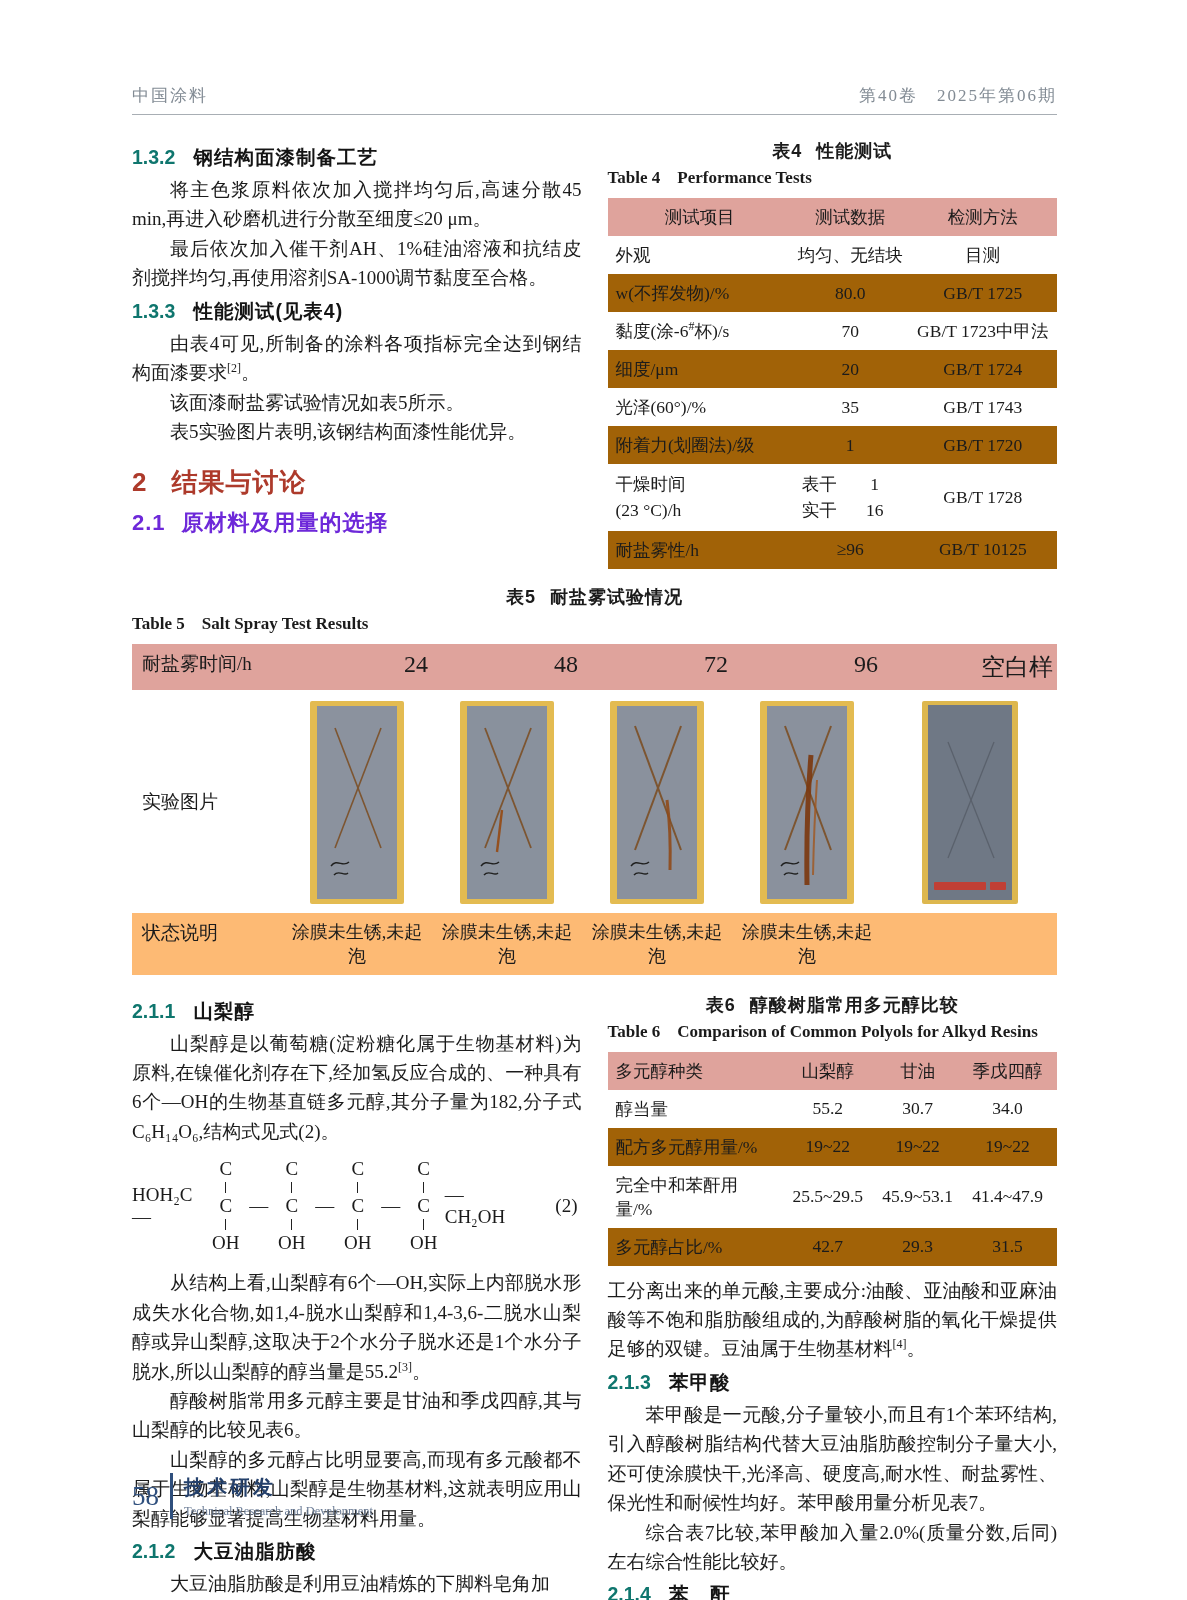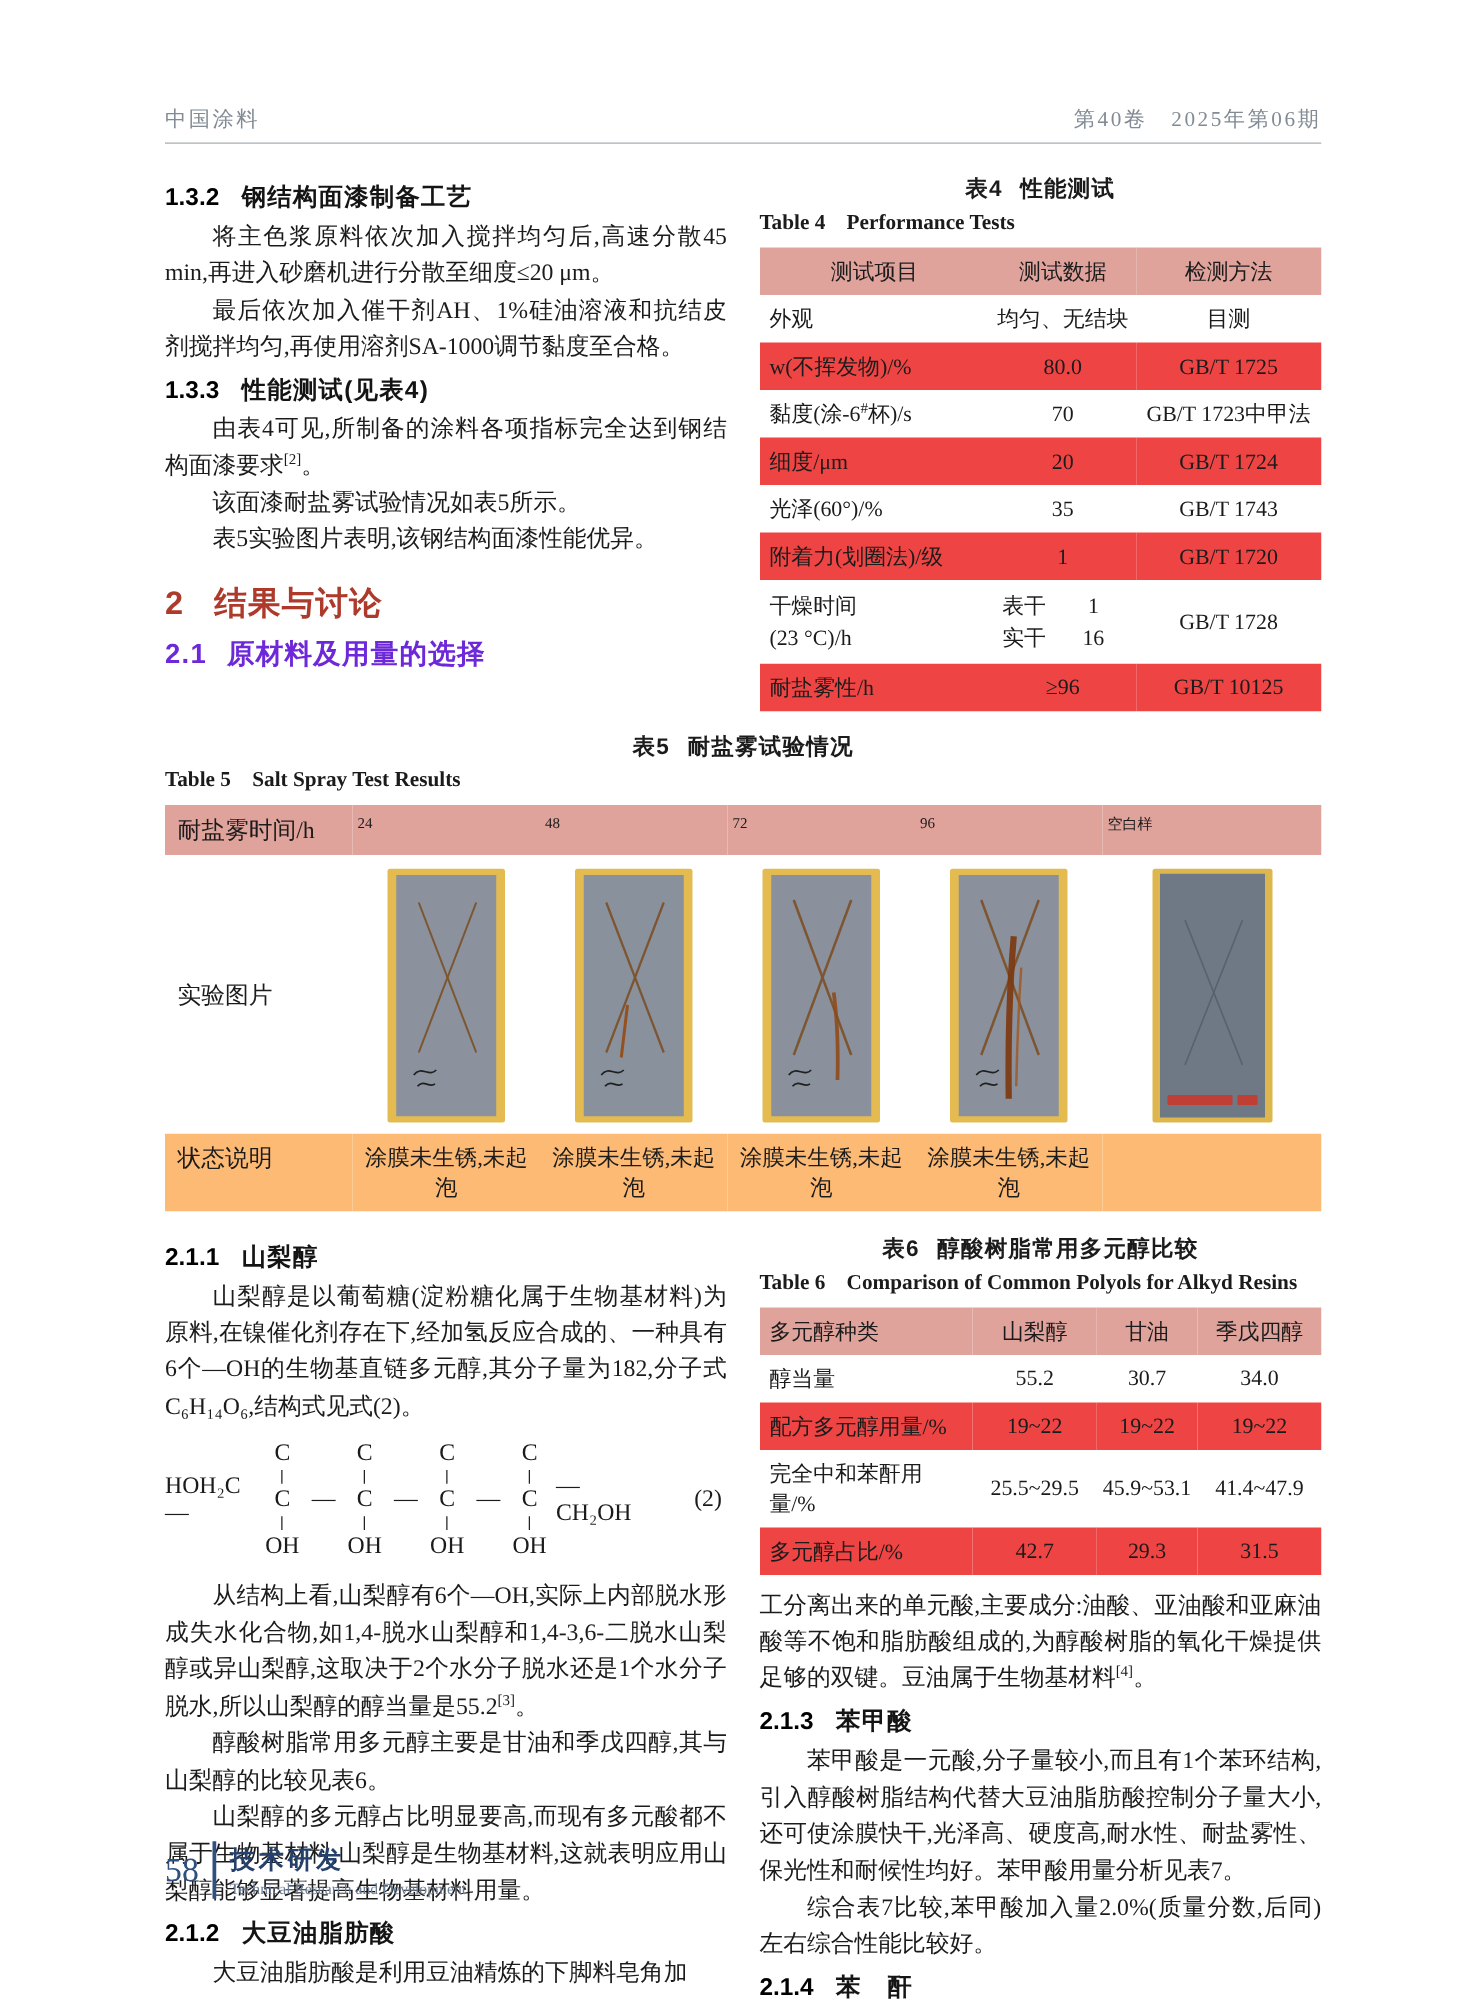--- a/index.html
+++ b/index.html
@@ -21,52 +21,52 @@
   .main2 { margin-top:18px; }
 
   
   .p { font-size:19px; line-height:1.55; text-align:justify; }
   .ind { text-indent:2em; }
   sup { font-size:12px; }
 
   
   .h3 { font-size:19.5px; font-weight:bold; font-family:"Liberation Sans", sans-serif;
         margin:5px 0 4px; }
-  .h3 .num { color:#000000; margin-right:18px; }
+  .h3 .num { color:#0f766e; margin-right:18px; }
   .h3 .t { color:#141414; letter-spacing:1px; }
   .h2 { font-family:"Liberation Sans", sans-serif; color:#ad3a2b; font-weight:bold;
         font-size:26px; margin:18px 0 8px; letter-spacing:1px; }
   .h2 .num { margin-right:24px; }
   .h2s { font-family:"Liberation Sans", sans-serif; color:#6d28d9; font-weight:bold;
         font-size:22px; margin:4px 0 6px; letter-spacing:1px; }
   .h2s .num { margin-right:16px; }
 
   
   .tbl-title-cn { text-align:center; font-weight:bold; font-size:18px;
      font-family:"Liberation Sans", sans-serif; letter-spacing:1px; }
   .tbl-title-cn .sp { display:inline-block; width:14px; }
   .tbl-title-en { font-weight:bold; font-size:17px; margin:3px 0 9px; }
   table { width:100%; border-collapse:collapse; font-size:17.5px; }
   th { background:#dfa39c; font-weight:normal; padding:7px 4px; text-align:center;margin-left:45px; }
   td { padding:7px 4px; text-align:center; vertical-align:middle; }
-  .alt td { background:#ef4444; }
+  .alt td { background:#a16207; }
   .cl { text-align:left !important; padding-left:8px !important; }
   th.cl { text-align:left; padding-left:8px; }
 
   
   .dry-sub { display:flex; flex-direction:column; }
   .dry-sub .r { display:flex; line-height:1.5; }
   .dry-sub .s { width:45%; text-align:left; padding-left:6px; }
   .dry-sub .v { width:55%; text-align:center; }
   .dry-label { line-height:1.5; }
 
   
   .t5 { margin-top:16px; }
   .t5-grid { display:grid; grid-template-columns:150px 1fr 1fr 1fr 1fr 175px; }
-  .t5-head > div { background:#dfa39c; font-size:12px; padding:7px 4px; text-align:left; }
+  .t5-head > div { background:#dfa39c; font-size:24px; padding:7px 4px; text-align:right; }
   .t5-imgs > div { background:#fff; display:flex; align-items:center; justify-content:center;
      padding:10px 0 8px; }
   .t5-status > div { background:#fdba74; font-size:18px; padding:7px 2px; text-align:center; }
   .t5 .lab { text-align:left !important; padding-left:10px !important; justify-content:flex-start !important; font-size:19px; }
 
   
   .formula { margin:12px 0 14px; display:flex; align-items:center; font-size:19px; }
   .f-body { flex:1; display:flex; justify-content:center; align-items:center; }
   .f-unit { display:flex; flex-direction:column; align-items:center; width:46px; }
   .f-bar { width:1px; height:11px; background:#222; margin:2px 0; }

